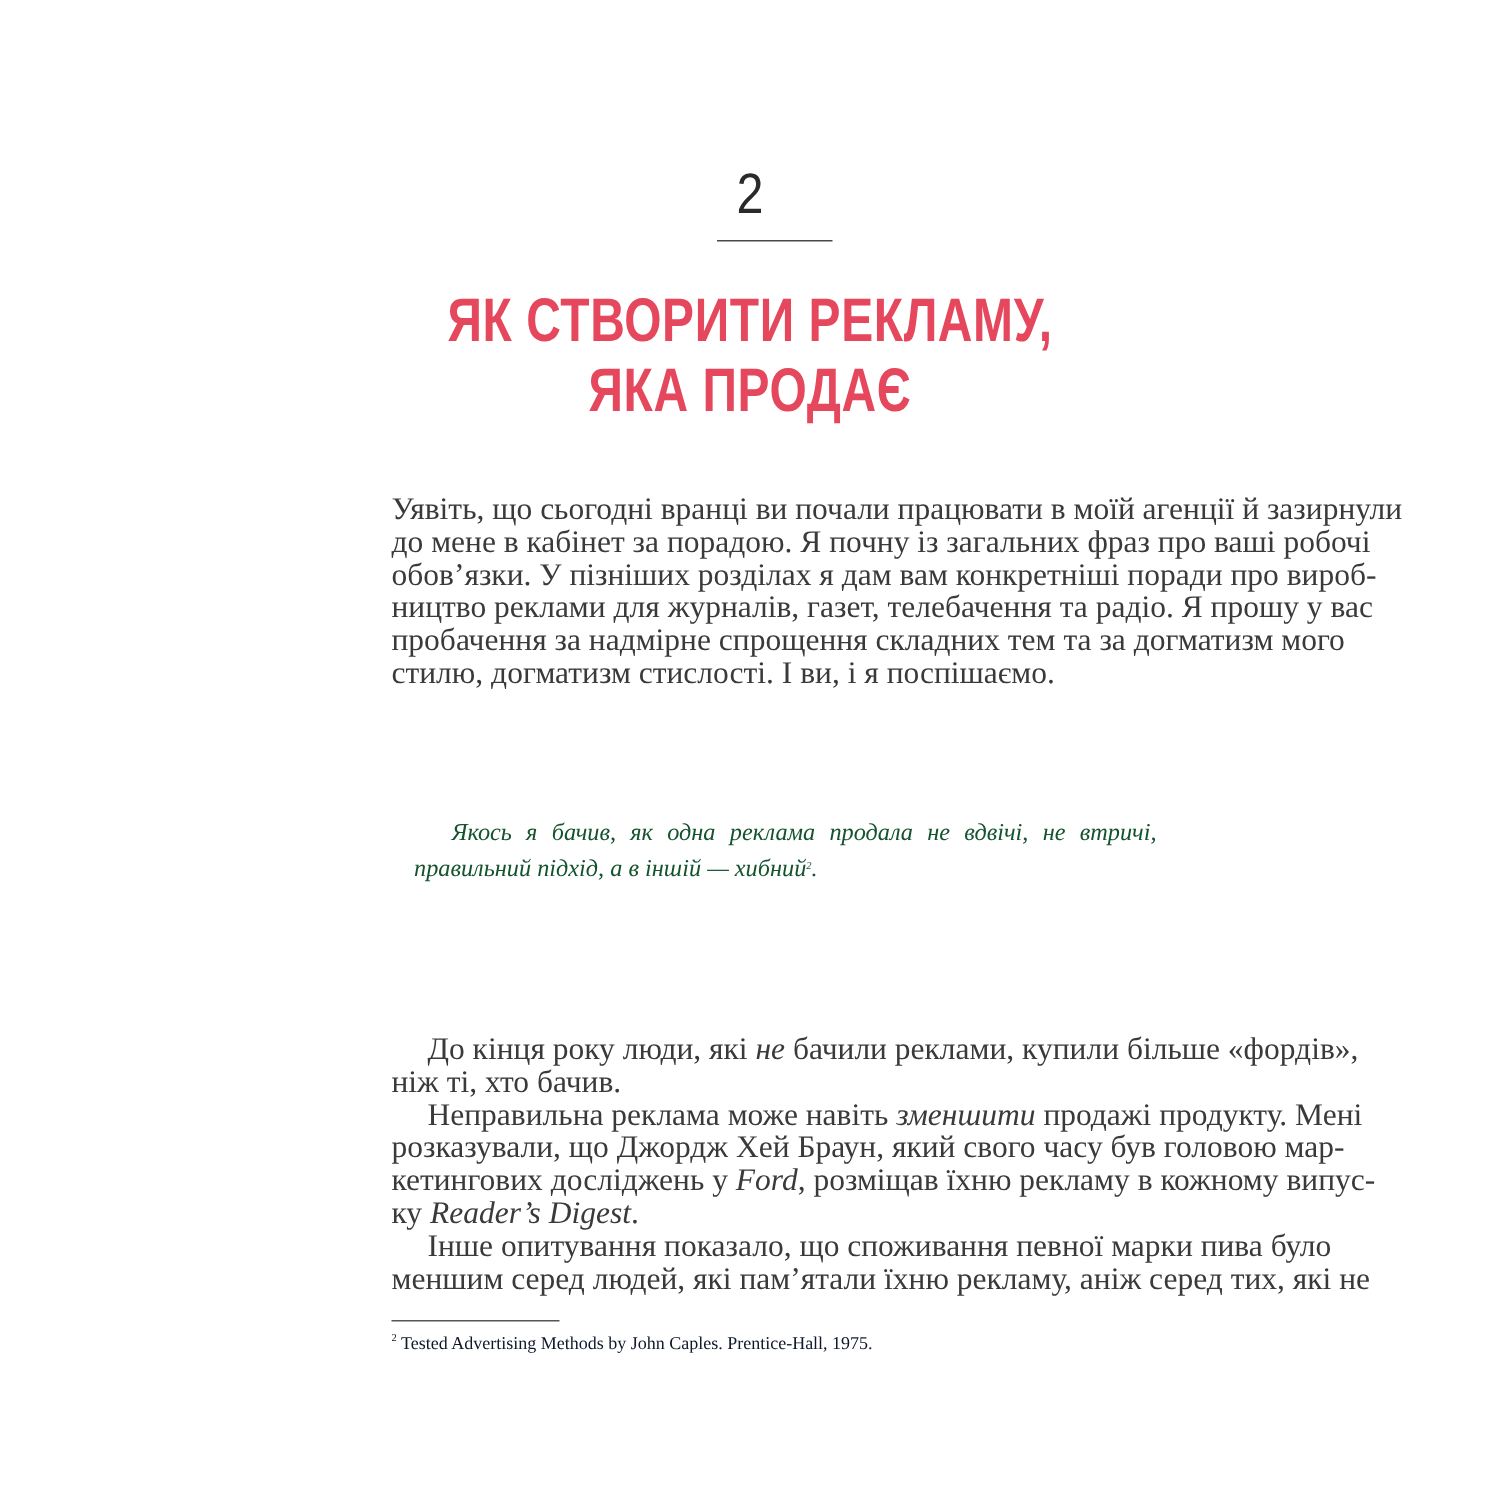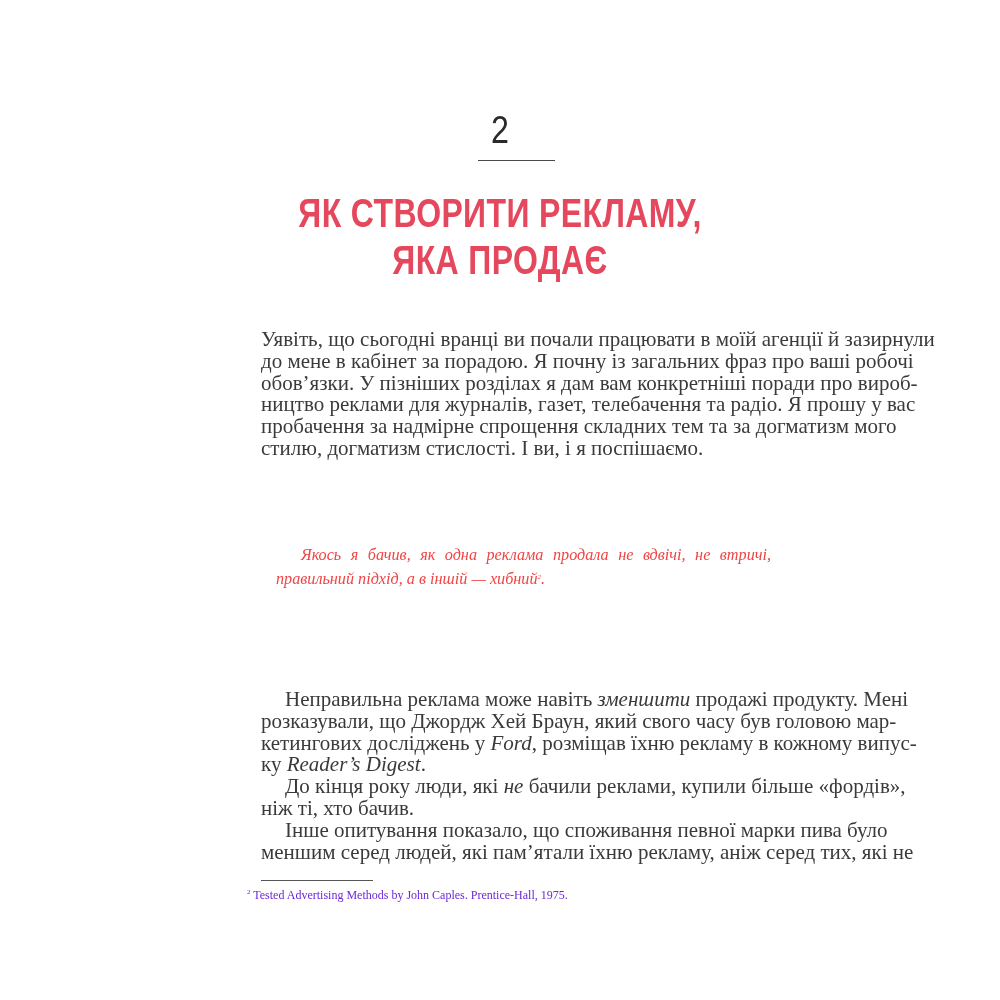--- a/index.html
+++ b/index.html
@@ -80,41 +80,41 @@
     }
     .block-1 { top: 329px; }
     .quote {
       position: absolute;
       left: 276px;
       width: 495px;
       top: 545px;
       font-size: 16.2px;
       line-height: 21.8px;
       font-style: italic;
-      color: #ef4444;
+      color: #14532d;
     }
     .quote .line:first-child {
       padding-left: 25px;
     }
     .block-2 { top: 689px; }
     .footnote-rule {
       position: absolute;
       left: 261px;
       top: 880px;
       width: 112px;
       height: 1px;
       background: #555;
     }
     .footnote {
       position: absolute;
-      left: 247px;
+      left: 261px;
       top: 884px;
       font-size: 12px;
       line-height: 16px;
-      color: #6d28d9;
+      color: #0f172a;
       font-family: Liberation Serif, serif;
     }
     .footnote sup, .fnref {
       font-size: 7px;
       vertical-align: 5px;
     }
     .fraction {
       font-size: 16px;
     }
     .fraction sup, .fraction sub {
@@ -148,28 +148,28 @@
     </p>
   </div>
 
   <blockquote class="quote" style="margin:0;">
     <span class="line">Якось я бачив, як одна реклама продала не вдвічі, не втричі,</span>
     <span class="line last"><span>правильний підхід, а в іншій — хибний</span><sup class="fnref">2</sup>.</span>
   </blockquote>
 
   <div class="body-text block-2">
     <p>
+      <span class="line" style="padding-left:24px;"><span>До кінця року люди, які </span><em>не</em><span> бачили реклами, купили більше «фордів»,</span></span>
+      <span class="line last">ніж ті, хто бачив.</span>
+    </p>
+    <p>
       <span class="line" style="padding-left:24px;"><span>Неправильна реклама може навіть </span><em>зменшити</em><span> продажі продукту. Мені</span></span>
       <span class="line">розказували, що Джордж Хей Браун, який свого часу був головою мар-</span>
       <span class="line"><span>кетингових досліджень у </span><em>Ford</em><span>, розміщав їхню рекламу в кожному випус-</span></span>
       <span class="line last"><span>ку </span><em>Reader’s Digest</em><span>.</span></span>
-    </p>
-    <p>
-      <span class="line" style="padding-left:24px;"><span>До кінця року люди, які </span><em>не</em><span> бачили реклами, купили більше «фордів»,</span></span>
-      <span class="line last">ніж ті, хто бачив.</span>
     </p>
     <p>
       <span class="line" style="padding-left:24px;">Інше опитування показало, що споживання певної марки пива було</span>
       <span class="line">меншим серед людей, які пам’ятали їхню рекламу, аніж серед тих, які не</span>
     </p>
   </div>
 
   <div class="footnote-rule"></div>
   <div class="footnote">
     <sup>2</sup>

